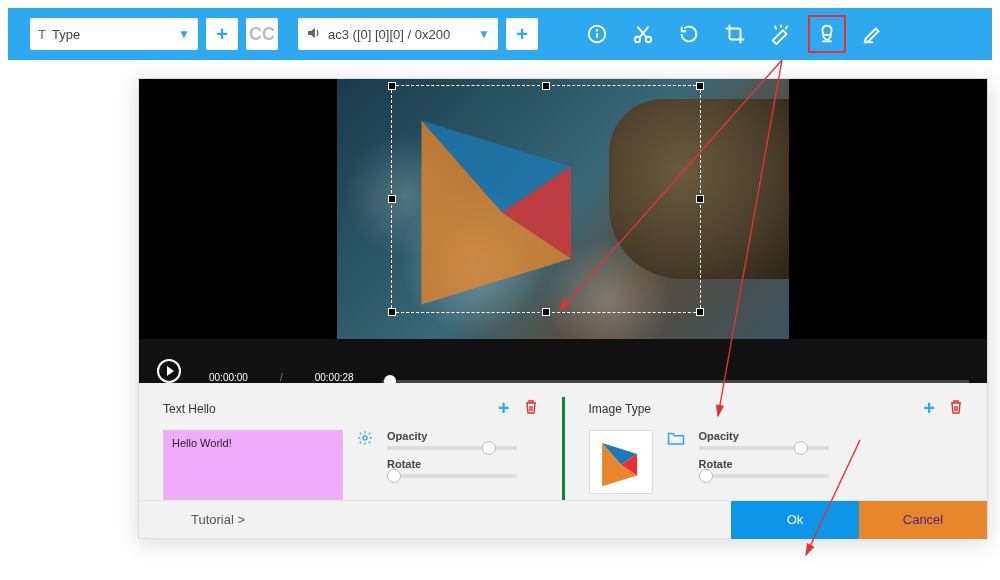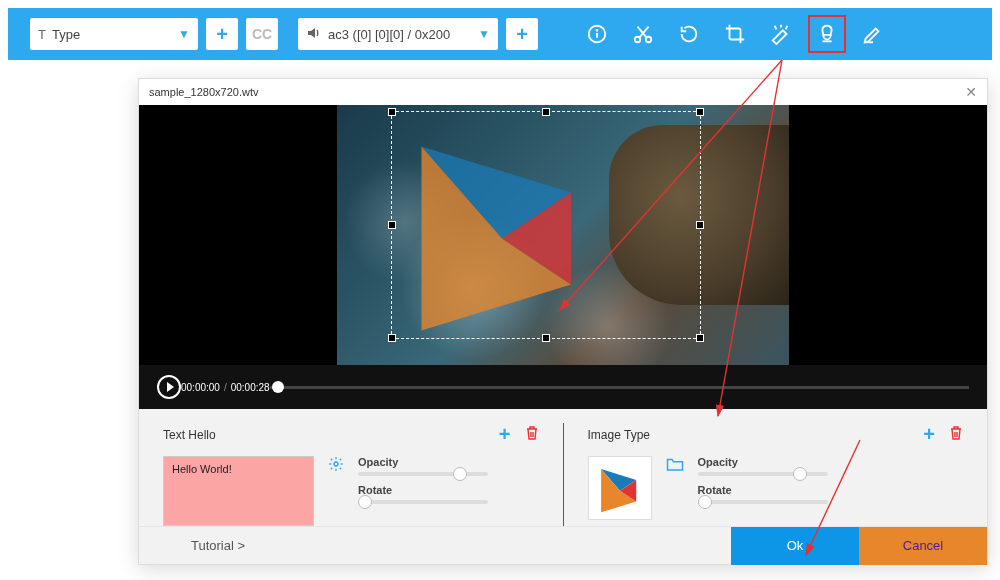--- a/index.html
+++ b/index.html
@@ -32,21 +32,21 @@
 .tb-text { flex: 1; }
 .tb-arrow { color: #2ea9ef; font-size: 12px; }
 .tb-btn {
   background: #fff;
   width: 32px; height: 32px;
   display: flex; align-items: center; justify-content: center;
   border-radius: 2px;
   color: #2ea9ef;
   font-size: 20px; font-weight: bold;
 }
-.tb-btn.disabled { color: #bbb; font-size: 14px; font-weight: bold; }
+.tb-btn.disabled { color: #bbb; font-size: 18px; font-weight: bold; }
 .tb-spacer { width: 24px; }
 .tb-tool { width: 38px; height: 38px; display:flex; align-items:center; justify-content:center; color:#fff; }
 .tb-tool.highlighted { border: 2px solid #e43232; }
 .tb-tool svg { width: 22px; height: 22px; }
 
 
 .dialog {
   position: absolute;
   left: 138px; top: 78px;
   width: 850px;
@@ -96,55 +96,55 @@
 .sel-handle { position:absolute; width:8px; height:8px; background:#000; border:1px solid #fff; }
 .sel-handle.tl{top:-4px;left:-4px;} .sel-handle.tm{top:-4px;left:50%;margin-left:-4px;} .sel-handle.tr{top:-4px;right:-4px;}
 .sel-handle.ml{top:50%;left:-4px;margin-top:-4px;} .sel-handle.mr{top:50%;right:-4px;margin-top:-4px;}
 .sel-handle.bl{bottom:-4px;left:-4px;} .sel-handle.bm{bottom:-4px;left:50%;margin-left:-4px;} .sel-handle.br{bottom:-4px;right:-4px;}
 .logo-overlay { position:absolute; left:-20px; top:0px; width:260px; height:230px; opacity:.85; }
 
 .playbar {
   background: #111;
   height: 44px;
   display: flex;
-  align-items: center;
+  align-items: flex-end;
   padding: 0 18px;
-  gap: 0;
+  gap: 28px;
   color: #fff;
   font-size: 10px;
 }
 .play-btn { width:24px; height:24px; border:2px solid #fff; border-radius:50%; display:flex; align-items:center; justify-content:center; }
 .play-btn::before { content:''; border-left:7px solid #fff; border-top:5px solid transparent; border-bottom:5px solid transparent; margin-left:2px; }
 .time-sep { color: #888; margin: 0 4px; }
 .prog-track { flex:1; height:3px; background:#444; position:relative; }
 .prog-knob { position:absolute; left:2px; top:-5px; width:12px; height:12px; background:#fff; border-radius:50%; }
 
 .panels {
   background: #f2f2f2;
   padding: 14px 0 0 0;
   display: flex;
   position: relative;
 }
 .panel {
   flex: 1;
   padding: 0 24px;
 }
-.panel + .panel { border-left: 1px solid #15803d; }
+.panel + .panel { border-left: 3px solid #15803d; }
 .panel-head {
   display: flex; align-items: center; justify-content: space-between;
   margin-bottom: 10px;
 }
 .panel-title { font-size: 12px; color: #333; }
 .panel-actions { display: flex; gap: 14px; align-items:center; }
 .act-add { color:#2ea9ef; font-size:20px; font-weight:bold; }
 .act-del svg { width:14px; height:16px; }
 .panel-body { display: flex; gap: 14px; align-items:flex-start; }
 .text-input {
-  background:#fca5a5; border:1px solid #ccc;
-  width: 151px; height: 70px; padding: 6px 8px;
+  background:#f0abfc; border:1px solid #ccc;
+  width: 180px; height: 70px; padding: 6px 8px;
   font-size: 11px; color:#222; resize:none;
 }
 .gear { color:#2ea9ef; }
 .image-thumb {
   width:64px; height:64px; background:#fff; border:1px solid #ddd;
   display:flex; align-items:center; justify-content:center;
 }
 .folder { color:#2ea9ef; }
 .sliders { flex:1; }
 .slider-row { margin-bottom: 8px; }
@@ -231,24 +231,20 @@
   </div>
   <div class="tb-tool">
     <svg viewBox="0 0 24 24" fill="none" stroke="#fff" stroke-width="2">
         <path d="M3 21l4-1 11-11-3-3L4 17l-1 4z"></path>
         <line x1="3" y1="21" x2="12" y2="21"></line>
       </svg>
   </div>
 </div>
 
 <div class="dialog">
-  <div class="dlg-title">
-    <span>sample_1280x720.wtv</span>
-    <span class="dlg-close">✕</span>
-  </div>
 
   <div class="preview">
     <div class="preview-img">
       <div class="wave"></div>
       <div class="rock"></div>
       <div class="sel-box">
         <svg class="logo-overlay" viewBox="0 0 100 100">
           <path d="M15 15 L80 35 L50 55 Z" fill="#1a7bb8" opacity=".85"></path>
           <path d="M15 15 L50 55 L80 75 L15 95 Z" fill="#e8862b" opacity=".9"></path>
           <path d="M50 55 L80 35 L80 75 Z" fill="#e43232" opacity=".9"></path>

